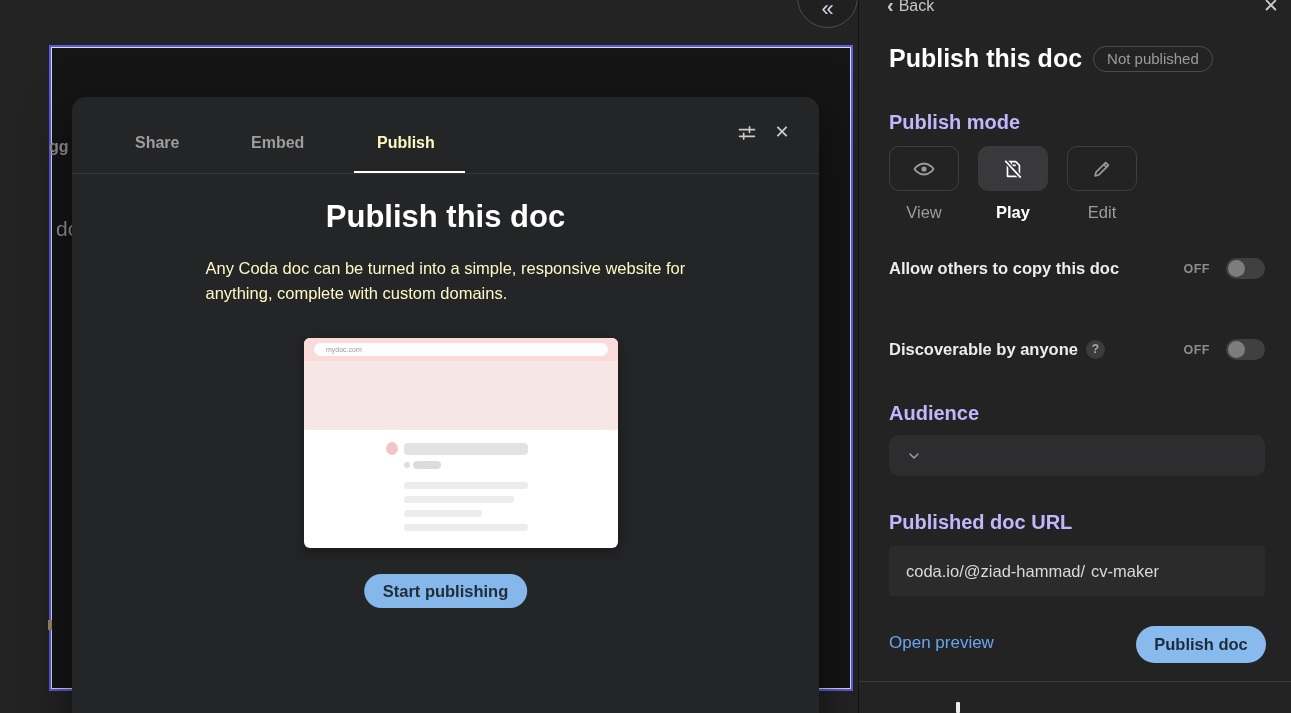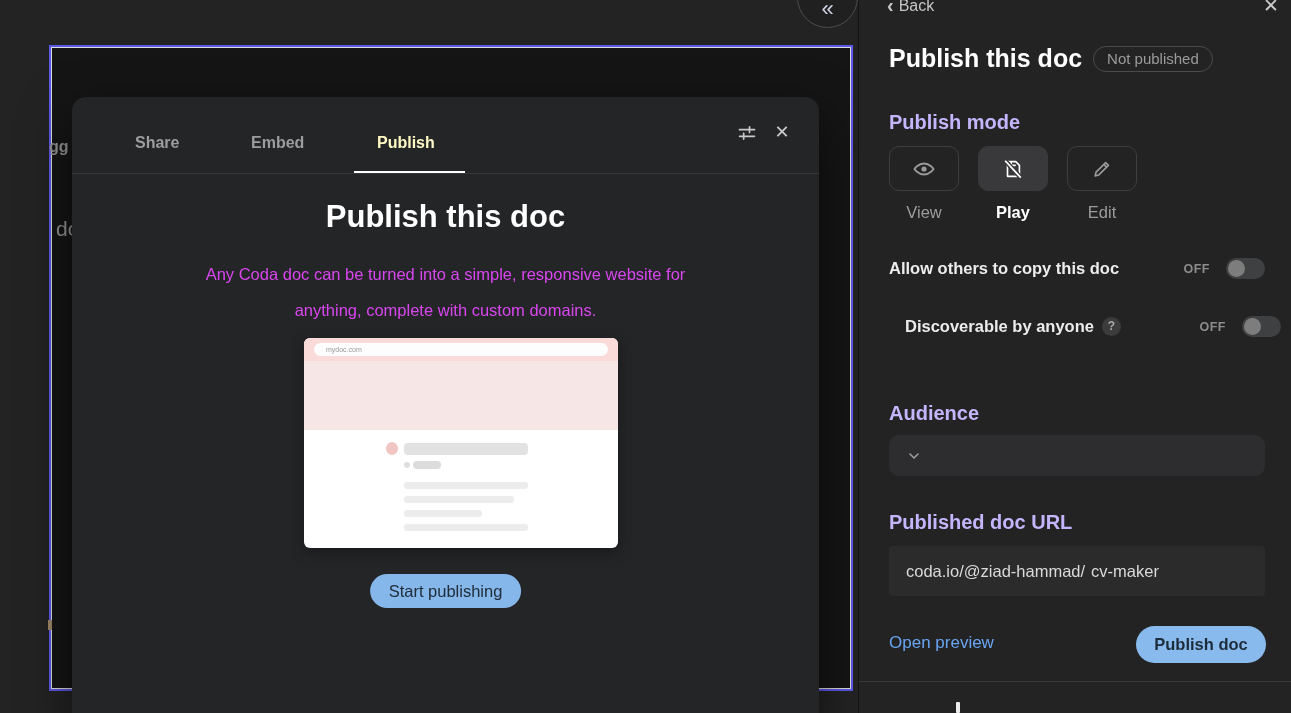--- a/index.html
+++ b/index.html
@@ -48,21 +48,21 @@
   .modal-sliders { position:absolute; left:665px; top:26px; width:20px; height:20px; cursor:pointer; }
   .modal-close { position:absolute; left:700px; top:25px; width:20px; height:20px;
     color:#c9c9c9; font-size:18px; line-height:20px; text-align:center; cursor:pointer; }
 
   .modal-title {
     position:absolute; left:0; top:102px; width:100%;
     text-align:center; font-size:31px; font-weight:bold; color:#fff;
   }
   .modal-desc {
     position:absolute; left:50%; transform:translateX(-50%); top:159px; width:480px;
-    text-align:center; font-size:16.5px; line-height:36px; color:#d946ef;
+    font-size:16.5px; line-height:25px; color:#fef9c3;
   }
 
   
   .illus {
     position:absolute; left:232px; top:241px; width:314px; height:210px;
     border-radius:6px; overflow:hidden; background:#fff;
     box-shadow:0 4px 14px rgba(0,0,0,0.35);
   }
   .illus-strip { position:absolute; left:0; top:0; width:100%; height:23px; background:#fbdada; }
   .illus-addr {
@@ -77,21 +77,21 @@
   .illus-sub { position:absolute; left:109px; top:123px; width:28px; height:8px; border-radius:4px; background:#dcdcdc; }
   .illus-bar { position:absolute; height:7px; border-radius:3px; background:#ececec; left:100px; }
   .illus-bar1 { top:144px; width:124px; }
   .illus-bar2 { top:158px; width:110px; }
   .illus-bar3 { top:172px; width:78px; }
   .illus-bar4 { top:186px; width:124px; }
 
   .modal-cta {
     position:absolute; left:50%; transform:translateX(-50%); top:477px; height:34px;
     border:none; border-radius:17px; background:#85b7ea; color:#212e3a;
-    font-family:inherit; font-size:16.5px; font-weight:normal; padding:0 19px; cursor:pointer;
+    font-family:inherit; font-size:16.5px; font-weight:bold; padding:0 19px; cursor:pointer;
   }
 
   
   .panel {
     position:absolute; left:858px; top:0; width:433px; height:713px;
     background:#232323; border-left:1px solid #121212; z-index:20;
   }
   .back-btn { position:absolute; left:28px; top:-3px; display:flex; align-items:center; gap:5px; cursor:pointer; }
   .back-btn .chev { color:#c6c6c6; font-size:20px; line-height:18px; font-weight:bold; transform:translateY(-1px); }
   .back-btn .lbl { color:#c6c6c6; font-size:16px; }
@@ -115,21 +115,21 @@
     width:70px; height:45px; border-radius:10px; border:1px solid #3e3e3e;
     background:transparent; display:flex; align-items:center; justify-content:center; cursor:pointer;
   }
   .mode-btn.selected { background:#39393b; border-color:#39393b; }
   .mode-labels { position:absolute; left:30px; top:203px; display:flex; }
   .mode-label { width:70px; margin-right:19px; text-align:center; font-size:16.5px; color:#9c9c9c; cursor:pointer; }
   .mode-label.selected { color:#fff; font-weight:bold; }
 
   .toggle-row { position:absolute; left:30px; width:376px; display:flex; align-items:center; }
   .row-copy { top:258px; }
-  .row-discover { top:316px;margin-left:16px; }
+  .row-discover { top:339px; }
   .toggle-row .t-label { font-size:16.5px; font-weight:bold; color:#ececec; }
   .help-badge {
     width:19px; height:19px; border-radius:50%; background:#3c3c3c; margin-left:8px;
     color:#ababab; font-size:12px; font-weight:bold; text-align:center; line-height:19px; cursor:pointer;
   }
   .toggle-row .spacer { flex:1; }
   .off-label { font-size:12.5px; font-weight:bold; letter-spacing:0.5px; color:#8d8d8d; margin-right:16px; }
   .switch { width:39px; height:21px; border-radius:11px; background:#3f4042; position:relative; cursor:pointer; }
   .switch .knob { position:absolute; left:2px; top:2px; width:17px; height:17px; border-radius:50%; background:#7d7d7d; }
 

